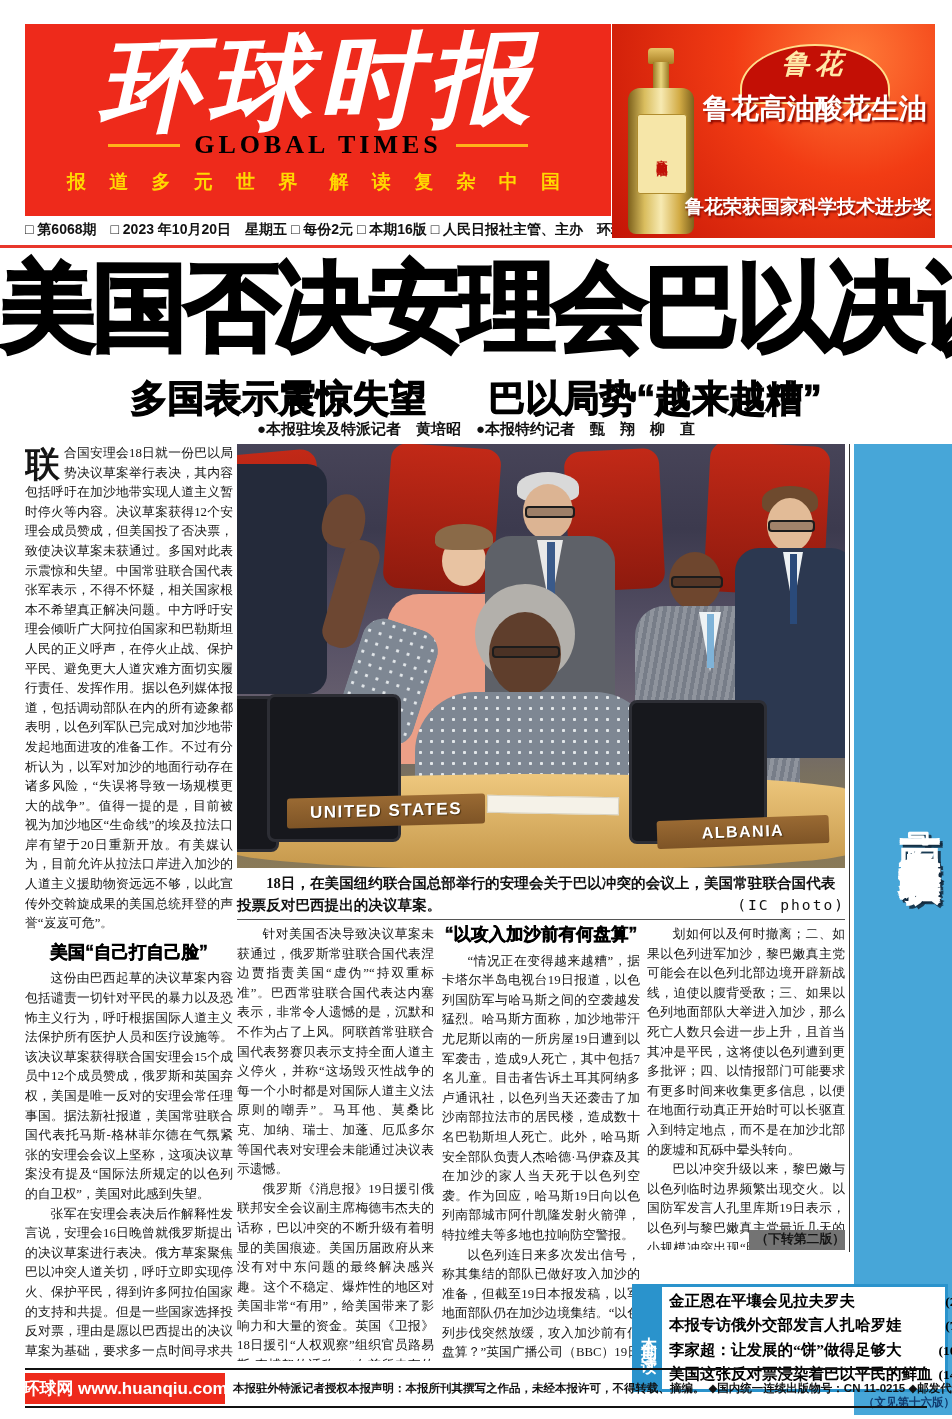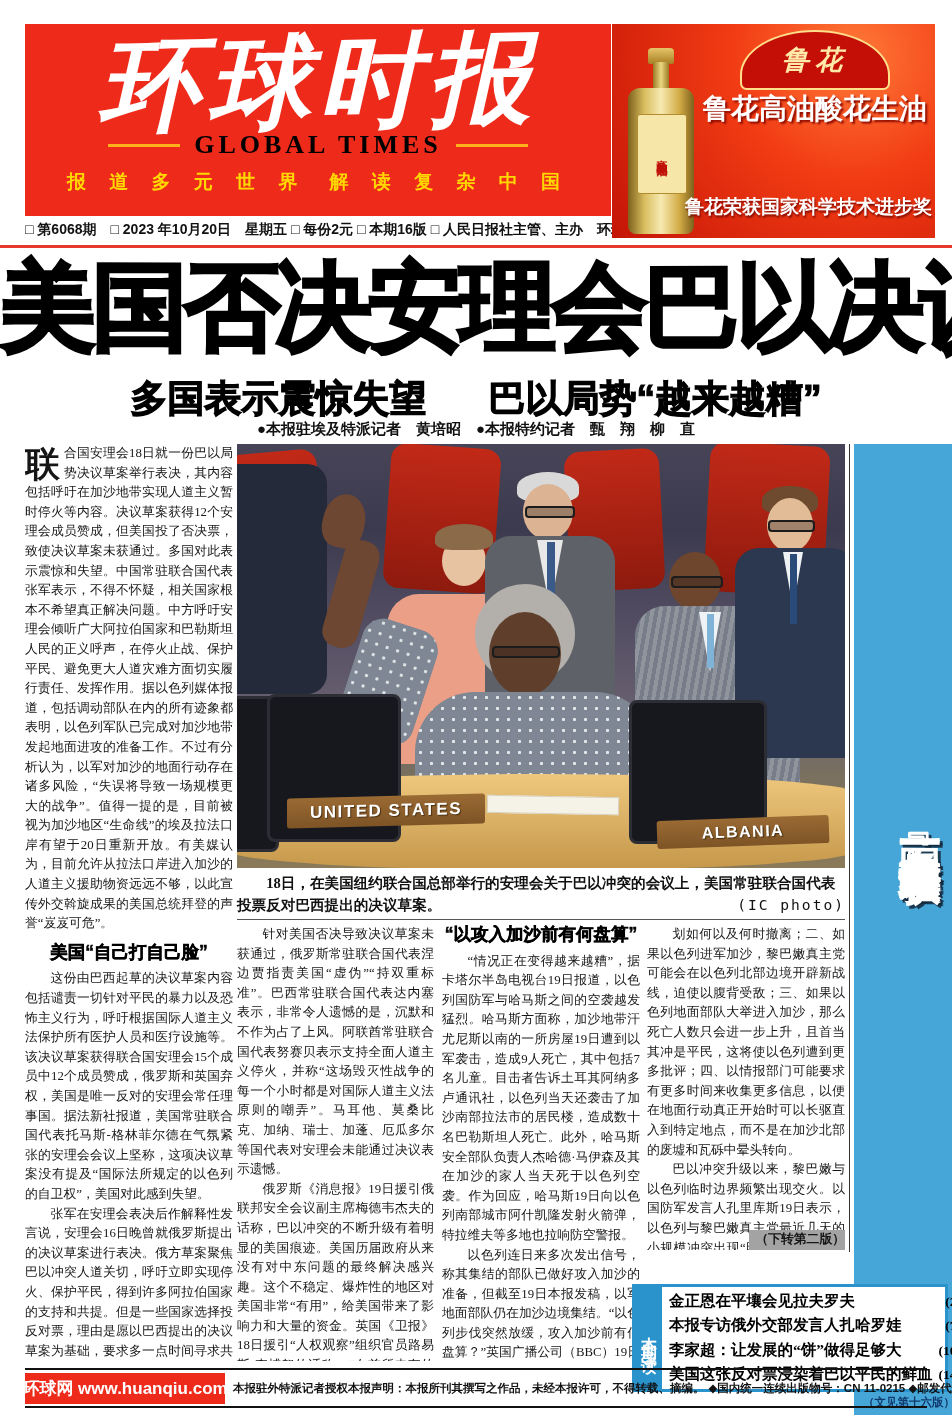--- a/index.html
+++ b/index.html
@@ -15,23 +15,23 @@
   .mast-en .dash{width:72px;height:3px;background:#ffb21a;}
   .mast-slogan{display:flex;justify-content:space-between;padding:0 42px;margin-top:9px;color:#ffd800;
                font-weight:bold;font-size:19px;letter-spacing:9px;font-family:"Liberation Sans","DejaVu Sans",sans-serif;}
   .info-line{position:absolute;left:25px;top:221px;width:600px;font-size:14px;font-weight:bold;color:#111;
              font-family:"Liberation Sans","DejaVu Sans",sans-serif;white-space:nowrap;}
   .red-rule{position:absolute;left:0;top:245px;width:952px;height:3px;background:#e8372b;}
 
   
   .ad{position:absolute;left:612px;top:24px;width:323px;height:214px;overflow:hidden;
       background:radial-gradient(circle at 75% 15%,#ff7a38 0%,#f23c14 40%,#c41406 100%);}
-  .ad-fan{position:absolute;left:128px;top:6px;width:146px;height:56px;background:#c30f05;
+  .ad-fan{position:absolute;left:128px;top:20px;width:146px;height:56px;background:#c30f05;
           border:2px solid #ffdf8a;border-radius:60% 60% 8px 8px/90% 90% 8px 8px;
-          display:flex;align-items:center;justify-content:center;}
+          display:flex;align-items:flex-start;justify-content:center;}
   .ad-fan-text{color:#ffe9a8;font-size:27px;font-weight:bold;font-style:italic;letter-spacing:6px;}
   .ad-headline{position:absolute;left:86px;top:66px;width:234px;text-align:center;font-size:28px;font-weight:900;
                color:#fff;font-family:"Liberation Sans","DejaVu Sans",sans-serif;text-shadow:2px 2px 2px #8d0b00;letter-spacing:0;}
   .ad-ribbon{position:absolute;left:88px;top:126px;width:230px;height:31px;
              background:linear-gradient(#fff6cf,#ffd873);
              clip-path:polygon(0 50%,5% 0,95% 0,100% 50%,95% 100%,5% 100%);
              display:flex;align-items:center;justify-content:center;font-size:17px;font-weight:900;color:#d31407;
              font-family:"Liberation Sans","DejaVu Sans",sans-serif;}
   .ad-foot{position:absolute;left:58px;top:170px;width:262px;text-align:right;font-size:19px;font-weight:900;
            color:#fff;font-family:"Liberation Sans","DejaVu Sans",sans-serif;text-shadow:1px 2px 2px #7d0a00;}
@@ -58,21 +58,21 @@
   .col p{margin:0;text-indent:2em;}
   .col1{left:25px;top:444px;width:208px;height:916px;}
   .colB{left:237px;top:925px;width:197px;height:436px;}
   .colC{left:442px;top:925px;width:198px;height:436px;}
   .colD{left:647px;top:925px;width:198px;height:325px;}
   .dropcap{float:left;font-size:35px;line-height:37px;font-weight:900;font-family:"Liberation Sans","DejaVu Sans",sans-serif;margin:1px 4px 0 0;}
   .p-first{text-indent:0 !important;}
   .sec-title{text-align:center;font-weight:900;font-size:17.5px;font-family:"Liberation Sans","DejaVu Sans",sans-serif;
              margin:9px 0 7px;color:#000;-webkit-text-stroke:0.5px #000;}
   .sec-title.first{margin-top:0;}
-  .continued{position:absolute;right:0;bottom:0;background:#a3a3a3;padding-left:6px;font-weight:bold;}
+  .continued{position:absolute;right:0;bottom:0;background:#737373;padding-left:6px;font-weight:bold;}
 
   
   .photo{position:absolute;left:237px;top:444px;width:608px;height:424px;overflow:hidden;
          background:linear-gradient(180deg,#474458 0%,#3c3a4e 20%,#565065 45%,#6a6270 65%,#79705f 78%,#8a7a58 100%);}
   .ph{position:absolute;}
   .chair{background:linear-gradient(#c22917,#8e1a0e);border-radius:16px;}
   .head{border-radius:50%;}
   .glasses{position:absolute;height:8px;border:2px solid #1c1c1c;border-radius:4px;background:rgba(40,30,25,.35);}
   .polka{background-color:#7e8793;background-image:radial-gradient(circle,#e3e7ea 1.3px,rgba(0,0,0,0) 1.9px);background-size:11px 11px;}
   .monitor{background:#17181d;border:3px solid #2d2e35;border-radius:8px;}

